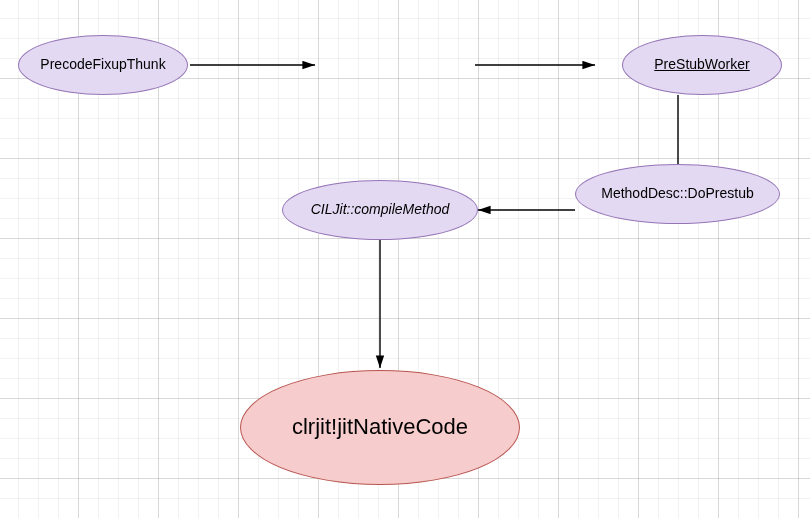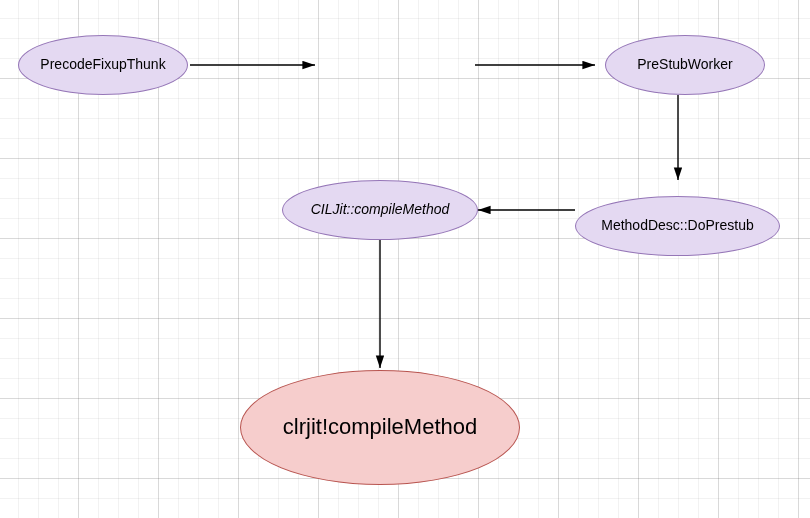--- a/index.html
+++ b/index.html
@@ -74,29 +74,29 @@
     <line x1="575" y1="210" x2="478" y2="210" stroke="#000" stroke-width="1.4" marker-end="url(#arrow)"></line>
 
     <line x1="380" y1="240" x2="380" y2="368" stroke="#000" stroke-width="1.4" marker-end="url(#arrow)"></line>
   </svg>
 
   <div class="node purple" style="left:18px; top:35px; width:170px; height:60px;">
     <span>PrecodeFixupThunk</span>
   </div>
 
 
-  <div class="node purple" style="left:605px; top:35px; width:160px; height:60px;">
+  <div class="node purple" style="left:622px; top:35px; width:160px; height:60px;text-decoration:underline;">
     <span>PreStubWorker</span>
   </div>
 
-  <div class="node purple" style="left:575px; top:196px; width:205px; height:60px;">
+  <div class="node purple" style="left:575px; top:164px; width:205px; height:60px;">
     <span>MethodDesc::DoPrestub</span>
   </div>
 
   <div class="node purple" style="left:282px; top:180px; width:196px; height:60px;font-style:italic;">
     <span>CILJit::compileMethod</span>
   </div>
 
   <div class="node red" style="left:240px; top:370px; width:280px; height:115px;">
-    <span>clrjit!compileMethod</span>
+    <span>clrjit!jitNativeCode</span>
   </div>
 
 </div>
 
 </body></html>

